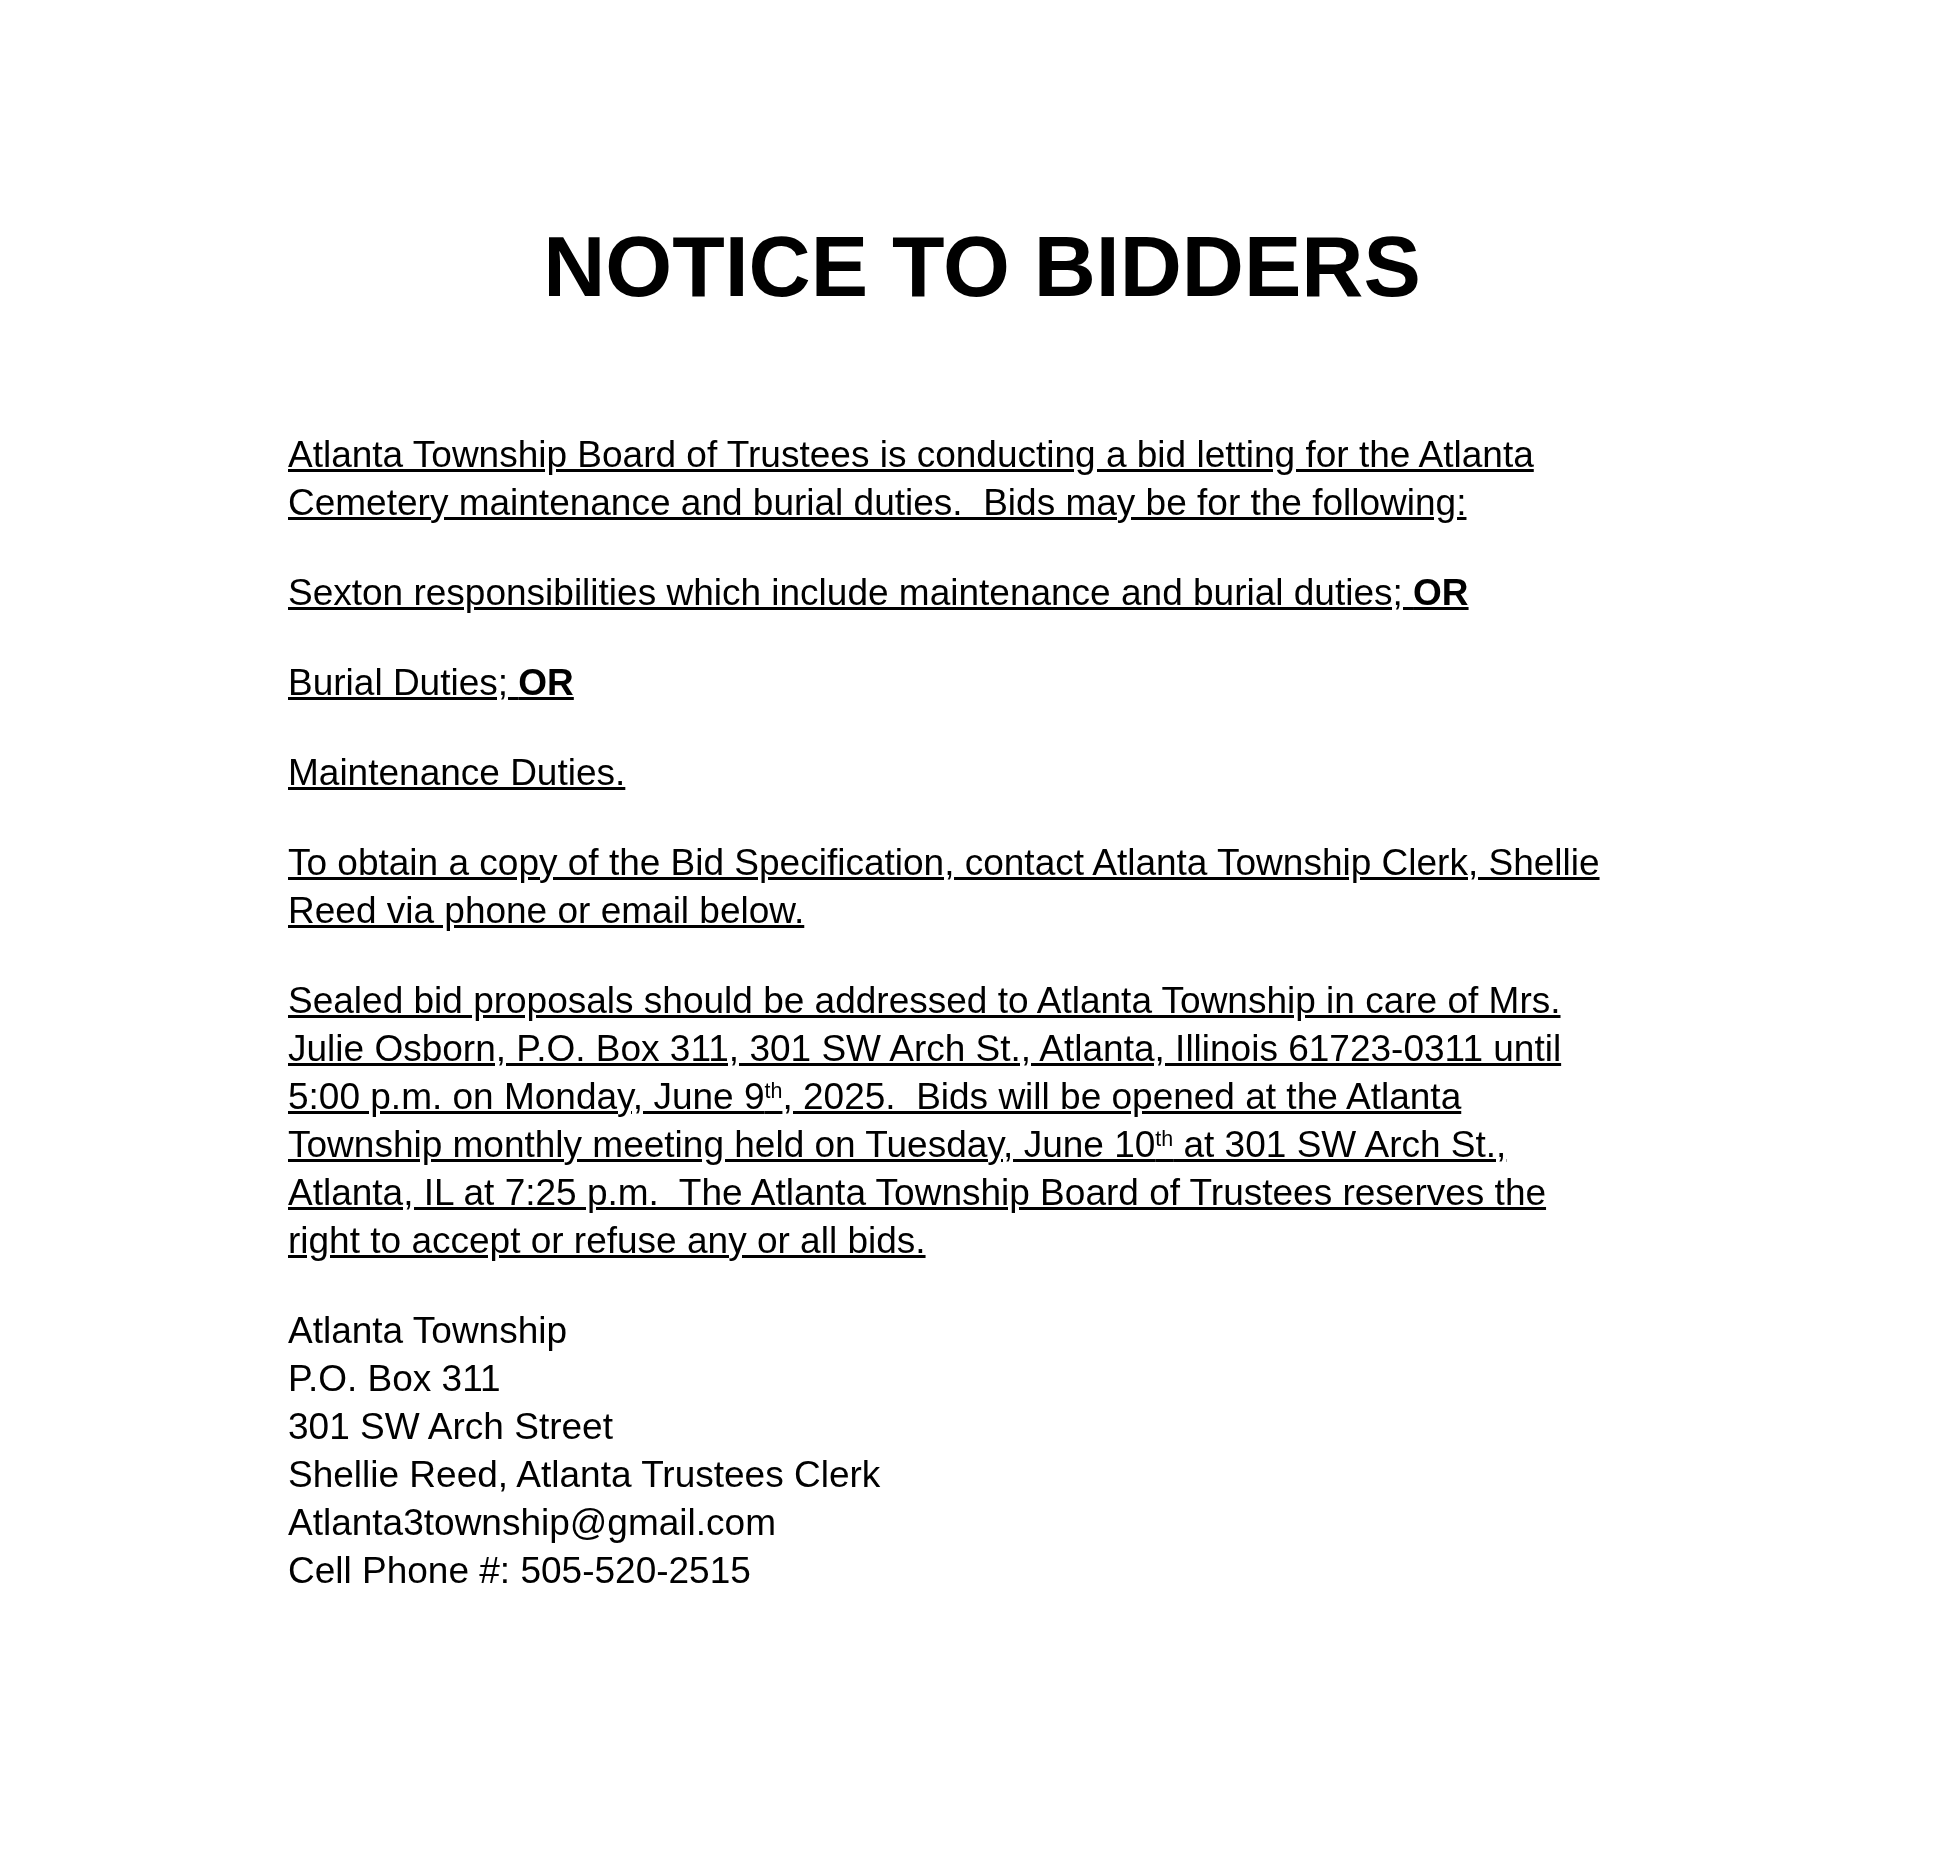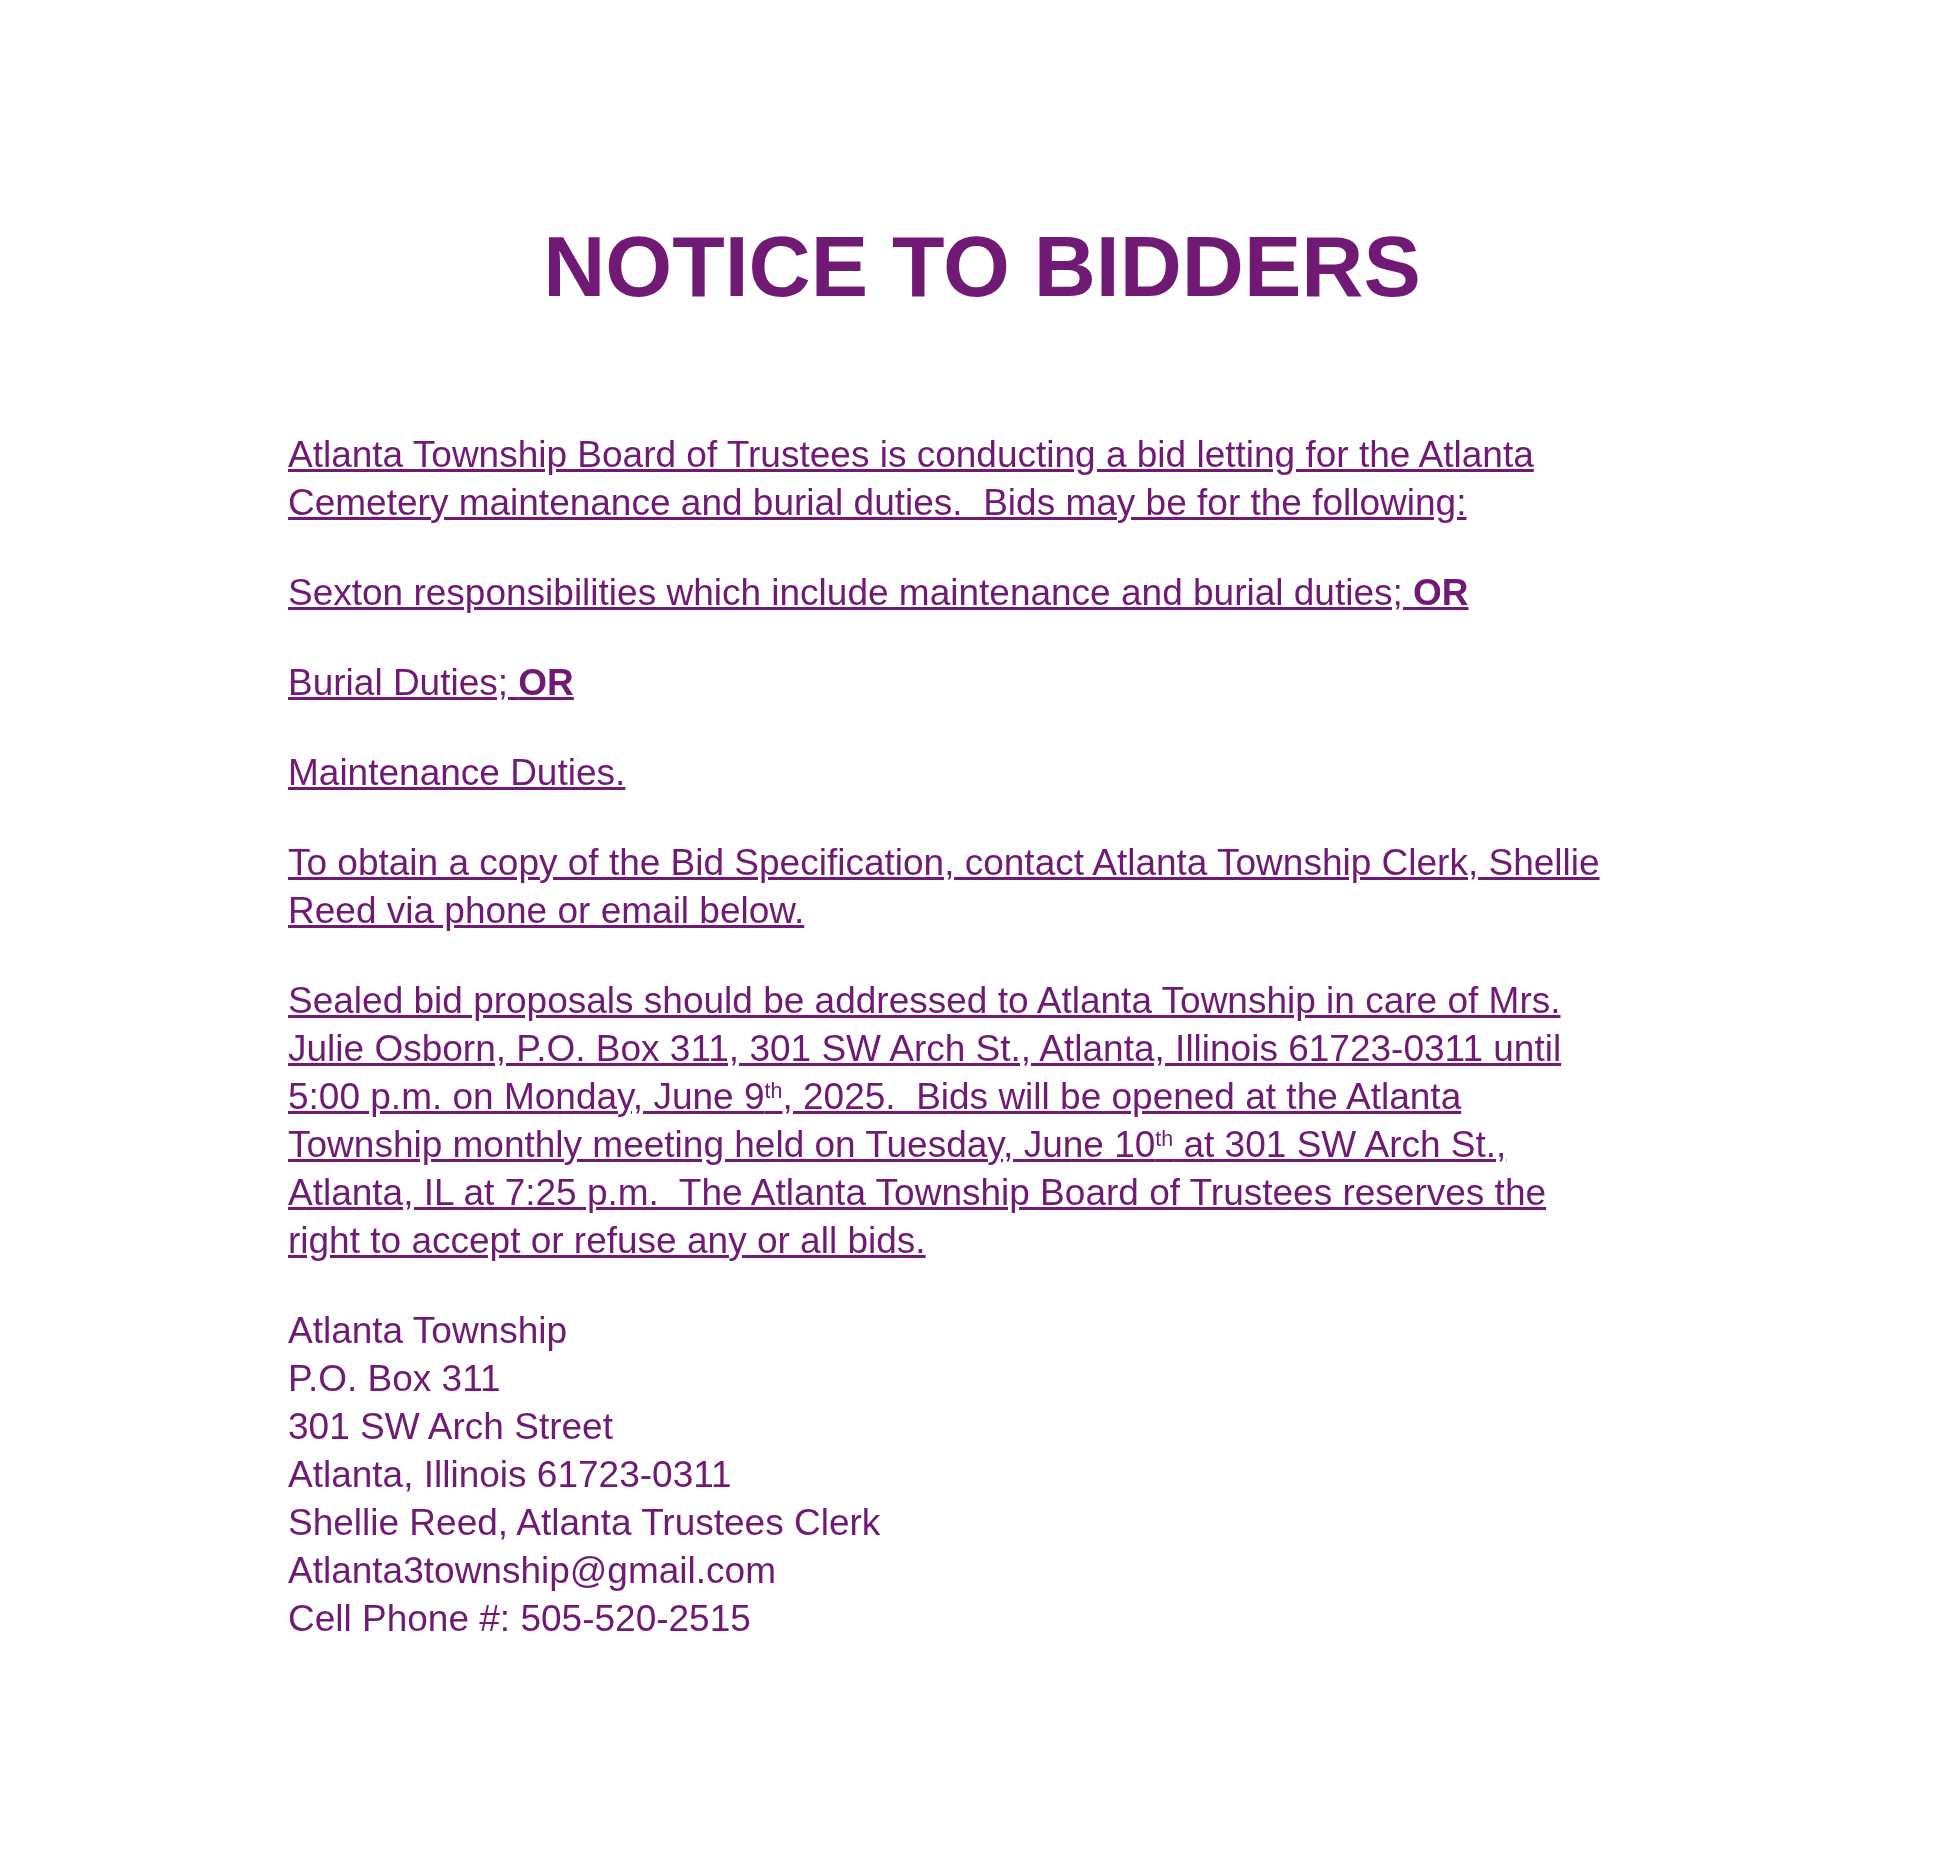--- a/index.html
+++ b/index.html
@@ -7,21 +7,21 @@
     padding: 0;
     background: #ffffff;
   }
   .page {
     position: relative;
     width: 1955px;
     height: 1868px;
     box-sizing: border-box;
     padding: 219px 0 0 288px;
     background: #ffffff;
-    color: #701a75;
+    color: #000000;
     font-family: "Liberation Sans", sans-serif;
     overflow: hidden;
   }
   .title {
     width: 1388px;
     margin: 0 0 117px 0;
     font-size: 86px;
     font-weight: bold;
     line-height: 1.1;
     text-align: center;
@@ -66,19 +66,18 @@
 Julie Osborn, P.O. Box 311, 301 SW Arch St., Atlanta, Illinois 61723-0311 until
 5:00 p.m. on Monday, June 9</span><span class="run-sup">th</span><span>, 2025.  Bids will be opened at the Atlanta
 Township monthly meeting held on Tuesday, June 10</span><span class="run-sup">th</span><span> at 301 SW Arch St.,
 Atlanta, IL at 7:25 p.m.  The Atlanta Township Board of Trustees reserves the
 right to accept or refuse any or all bids.</span></div></div>
 
   <div class="signature" id="signature">
       <div>Atlanta Township</div>
       <div>P.O. Box 311</div>
       <div>301 SW Arch Street</div>
-      <div>Atlanta, Illinois 61723-0311</div>
       <div>Shellie Reed, Atlanta Trustees Clerk</div>
       <div>Atlanta3township@gmail.com</div>
       <div>Cell Phone #: 505-520-2515</div>
     </div>
 </div>
 
 
 </body></html>

